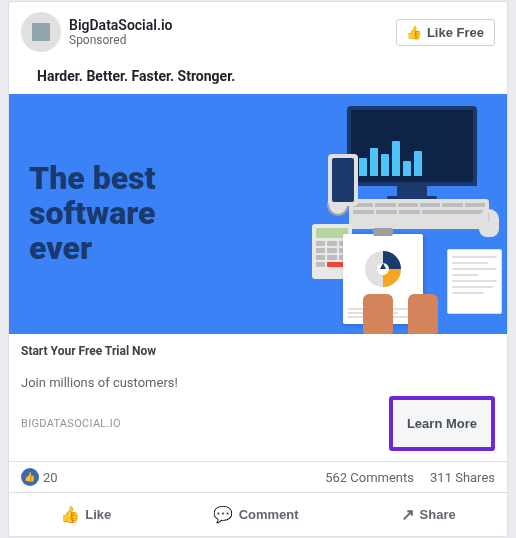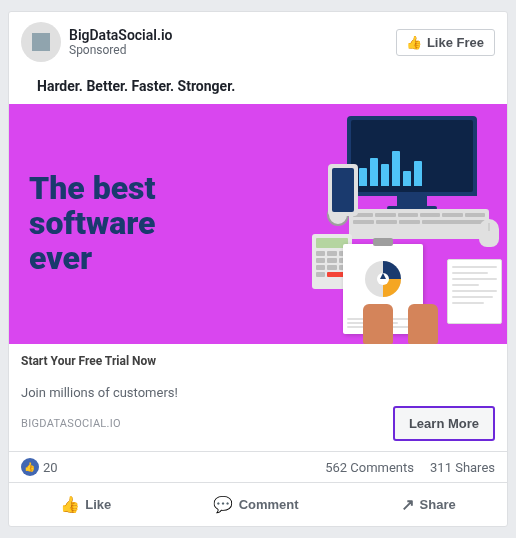--- a/index.html
+++ b/index.html
@@ -340,22 +340,22 @@
       align-items: center;
       justify-content: space-between;
     }
     .ad-domain {
       font-size: 11px;
       color: #90949c;
       text-transform: uppercase;
       letter-spacing: 0.3px;
     }
     .learn-more-btn {
-      padding: 8px 14px;
-      border: 2px solid #6d28d9;
+      padding: 16px 14px;
+      border: 4px solid #6d28d9;
       border-radius: 3px;
       background: #f5f6f7;
       cursor: pointer;
       font-size: 13px;
       font-weight: 600;
       color: #4b4f56;
     }
 
     
     .engagement-bar {
@@ -432,21 +432,21 @@
       </div>
     </div>
     <button class="like-page-btn">
       <span>👍</span>
       <span>Like Free</span>
     </button>
   </div>
 
   <div class="post-text">Harder. Better. Faster. Stronger.</div>
 
-  <div class="ad-image" style="background:#d946ef;">
+  <div class="ad-image" style="background:#3b82f6;">
 
     <div class="ad-text-left">
       <div>The best</div>
       <div>software</div>
       <div>ever</div>
     </div>
 
     <div class="ad-illustration">
 
       <div class="monitor">

